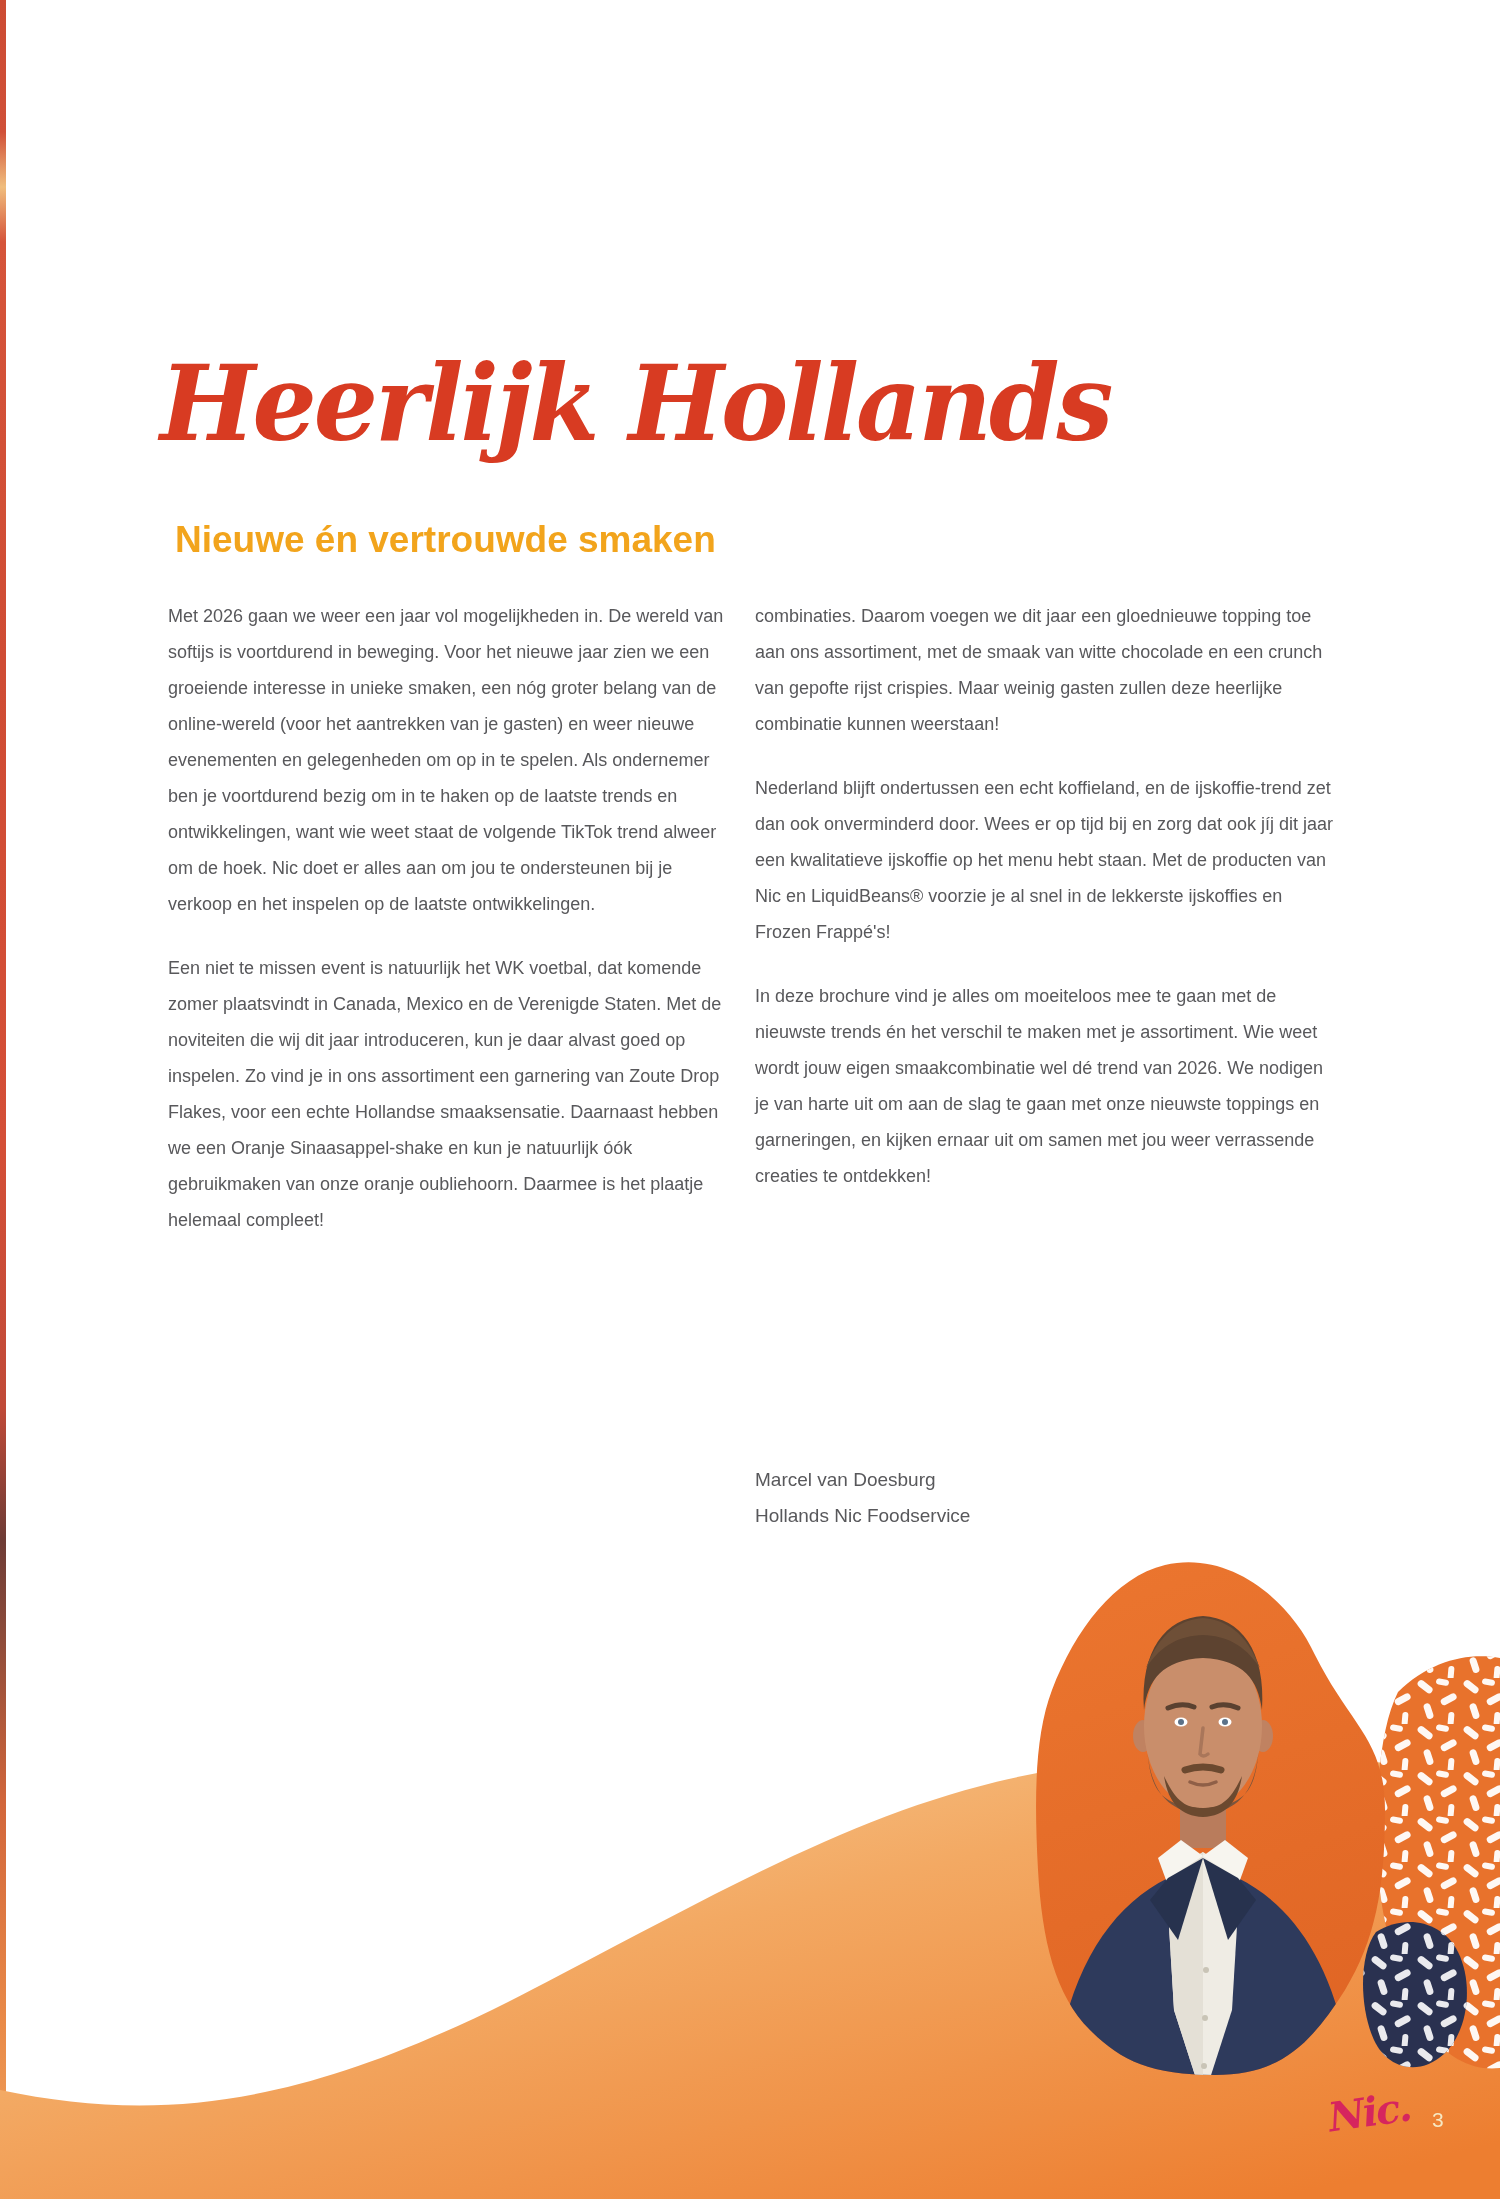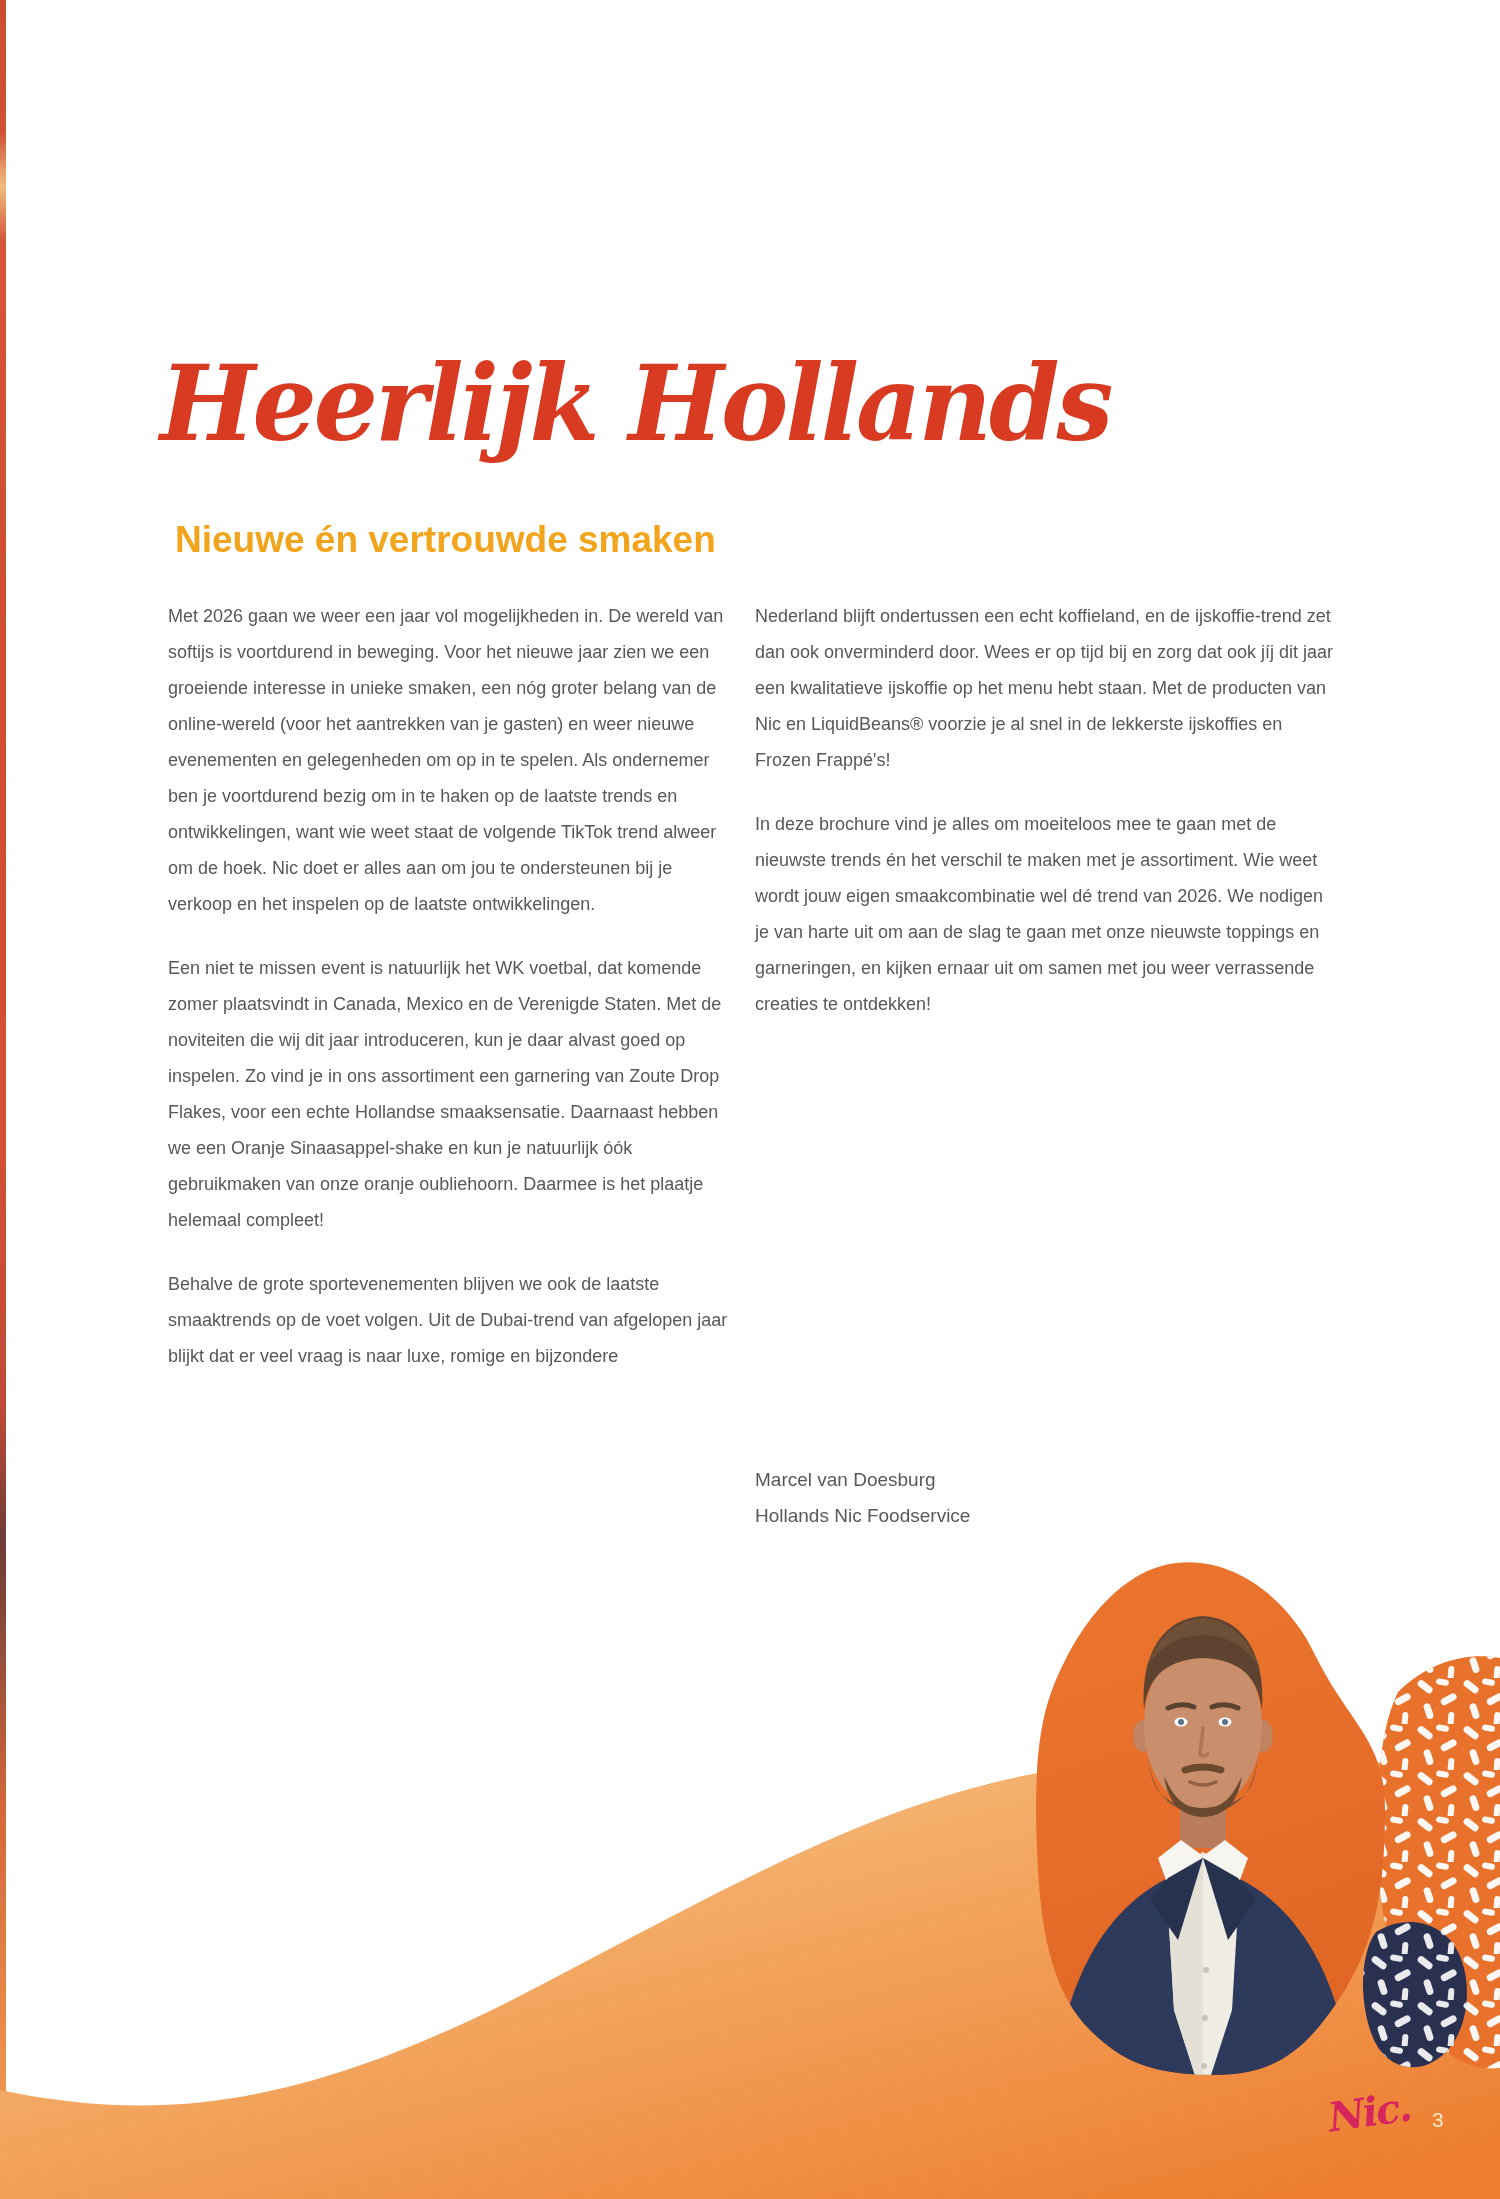--- a/index.html
+++ b/index.html
@@ -57,23 +57,23 @@
 <body>
 
 <div class="left-stripe"></div>
 
 <h1 class="page-title">Heerlijk Hollands</h1>
 <h2 class="page-subtitle">Nieuwe én vertrouwde smaken</h2>
 
 <div class="col left">
   <p>Met 2026 gaan we weer een jaar vol mogelijkheden in. De wereld van softijs is voortdurend in beweging. Voor het nieuwe jaar zien we een groeiende interesse in unieke smaken, een nóg groter belang van de online-wereld (voor het aantrekken van je gasten) en weer nieuwe evenementen en gelegenheden om op in te spelen. Als ondernemer ben je voortdurend bezig om in te haken op de laatste trends en ontwikkelingen, want wie weet staat de volgende TikTok trend alweer om de hoek. Nic doet er alles aan om jou te ondersteunen bij je verkoop en het inspelen op de laatste ontwikkelingen.</p>
   <p>Een niet te missen event is natuurlijk het WK voetbal, dat komende zomer plaatsvindt in Canada, Mexico en de Verenigde Staten. Met de noviteiten die wij dit jaar introduceren, kun je daar alvast goed op inspelen. Zo vind je in ons assortiment een garnering van Zoute Drop Flakes, voor een echte Hollandse smaaksensatie. Daarnaast hebben we een Oranje Sinaasappel-shake en kun je natuurlijk óók gebruikmaken van onze oranje oubliehoorn. Daarmee is het plaatje helemaal compleet!</p>
-  <p>Behalve de grote sportevenementen blijven we ook de laatste smaaktrends op de voet volgen. Uit de Dubai-trend van afgelopen jaar blijkt dat er veel vraag is naar luxe, romige en bijzondere</p>
 </div>
 <div class="col right">
+  <p>combinaties. Daarom voegen we dit jaar een gloednieuwe topping toe aan ons assortiment, met de smaak van witte chocolade en een crunch van gepofte rijst crispies. Maar weinig gasten zullen deze heerlijke combinatie kunnen weerstaan!</p>
   <p>Nederland blijft ondertussen een echt koffieland, en de ijskoffie-trend zet dan ook onverminderd door. Wees er op tijd bij en zorg dat ook jíj dit jaar een kwalitatieve ijskoffie op het menu hebt staan. Met de producten van Nic en LiquidBeans® voorzie je al snel in de lekkerste ijskoffies en Frozen Frappé's!</p>
   <p>In deze brochure vind je alles om moeiteloos mee te gaan met de nieuwste trends én het verschil te maken met je assortiment. Wie weet wordt jouw eigen smaakcombinatie wel dé trend van 2026. We nodigen je van harte uit om aan de slag te gaan met onze nieuwste toppings en garneringen, en kijken ernaar uit om samen met jou weer verrassende creaties te ontdekken!</p>
 </div>
 
 <div class="signature">
   <div>Marcel van Doesburg</div>
   <div>Hollands Nic Foodservice</div>
 </div>
 
 <svg class="wave-svg" viewBox="0 0 1500 459" preserveAspectRatio="none">

